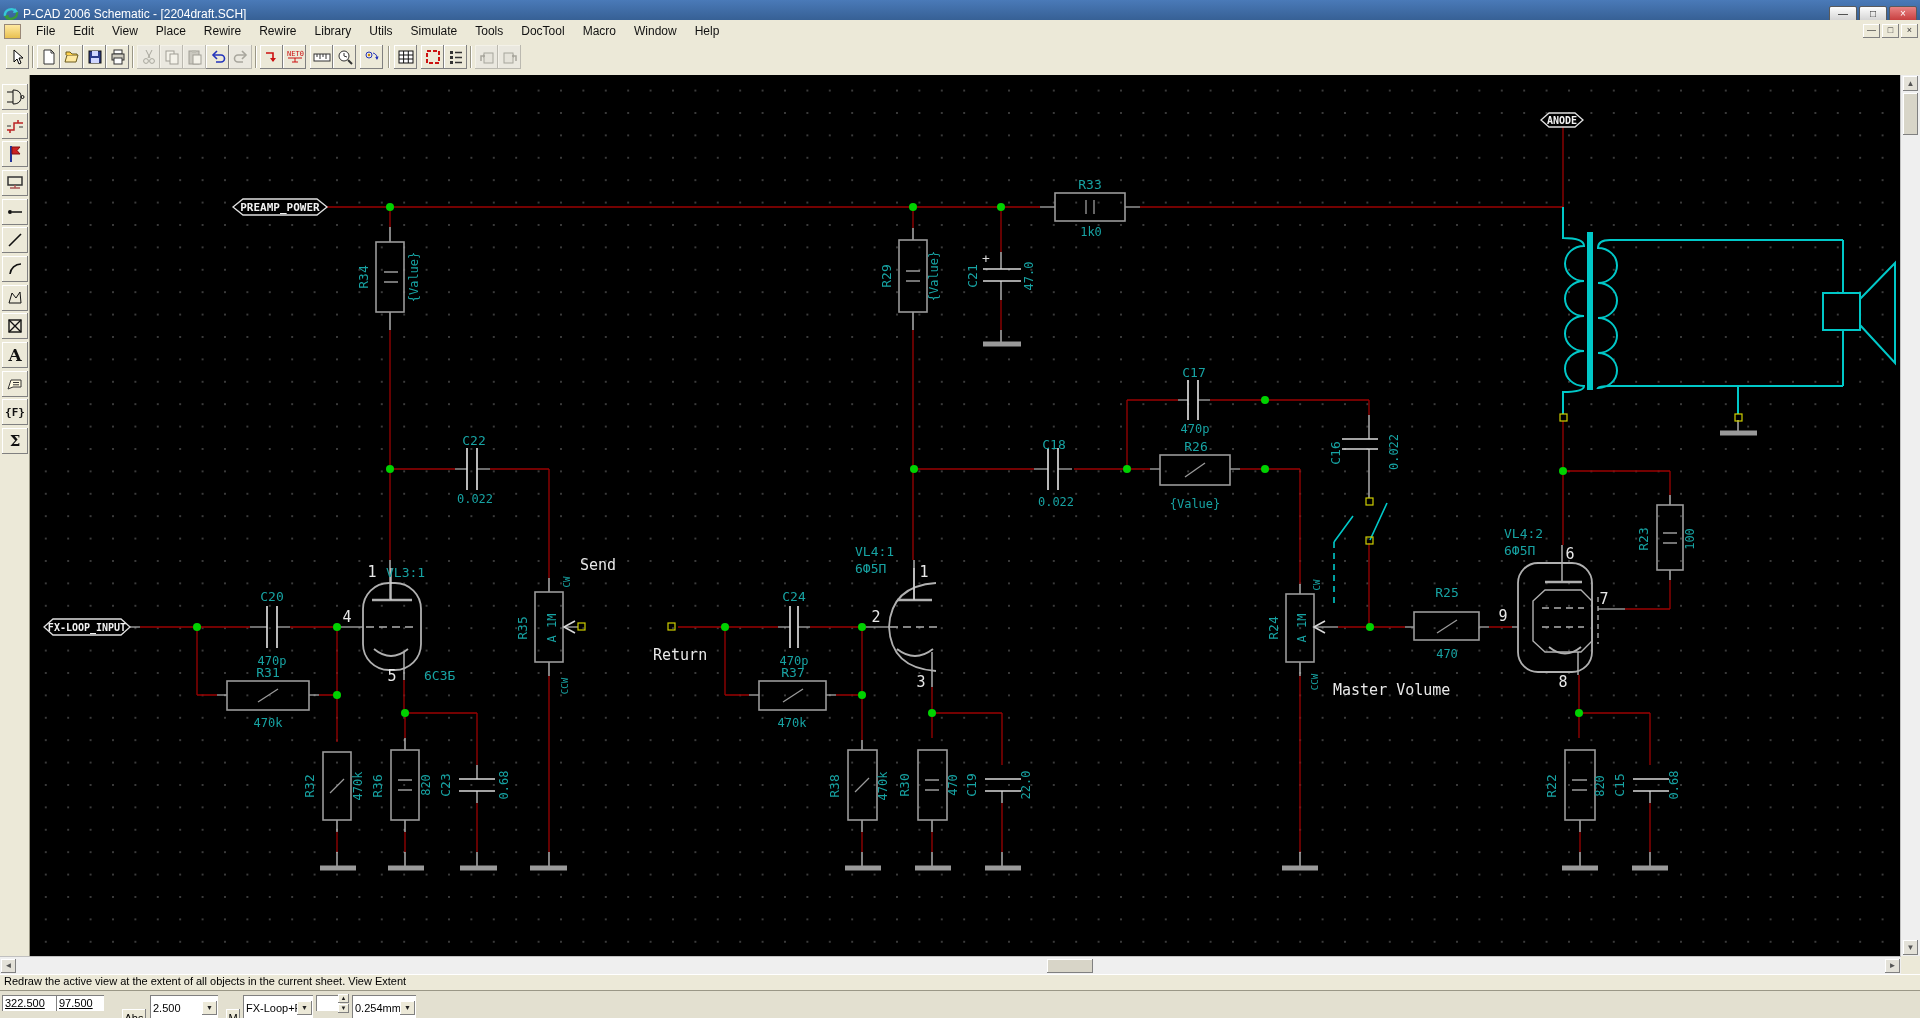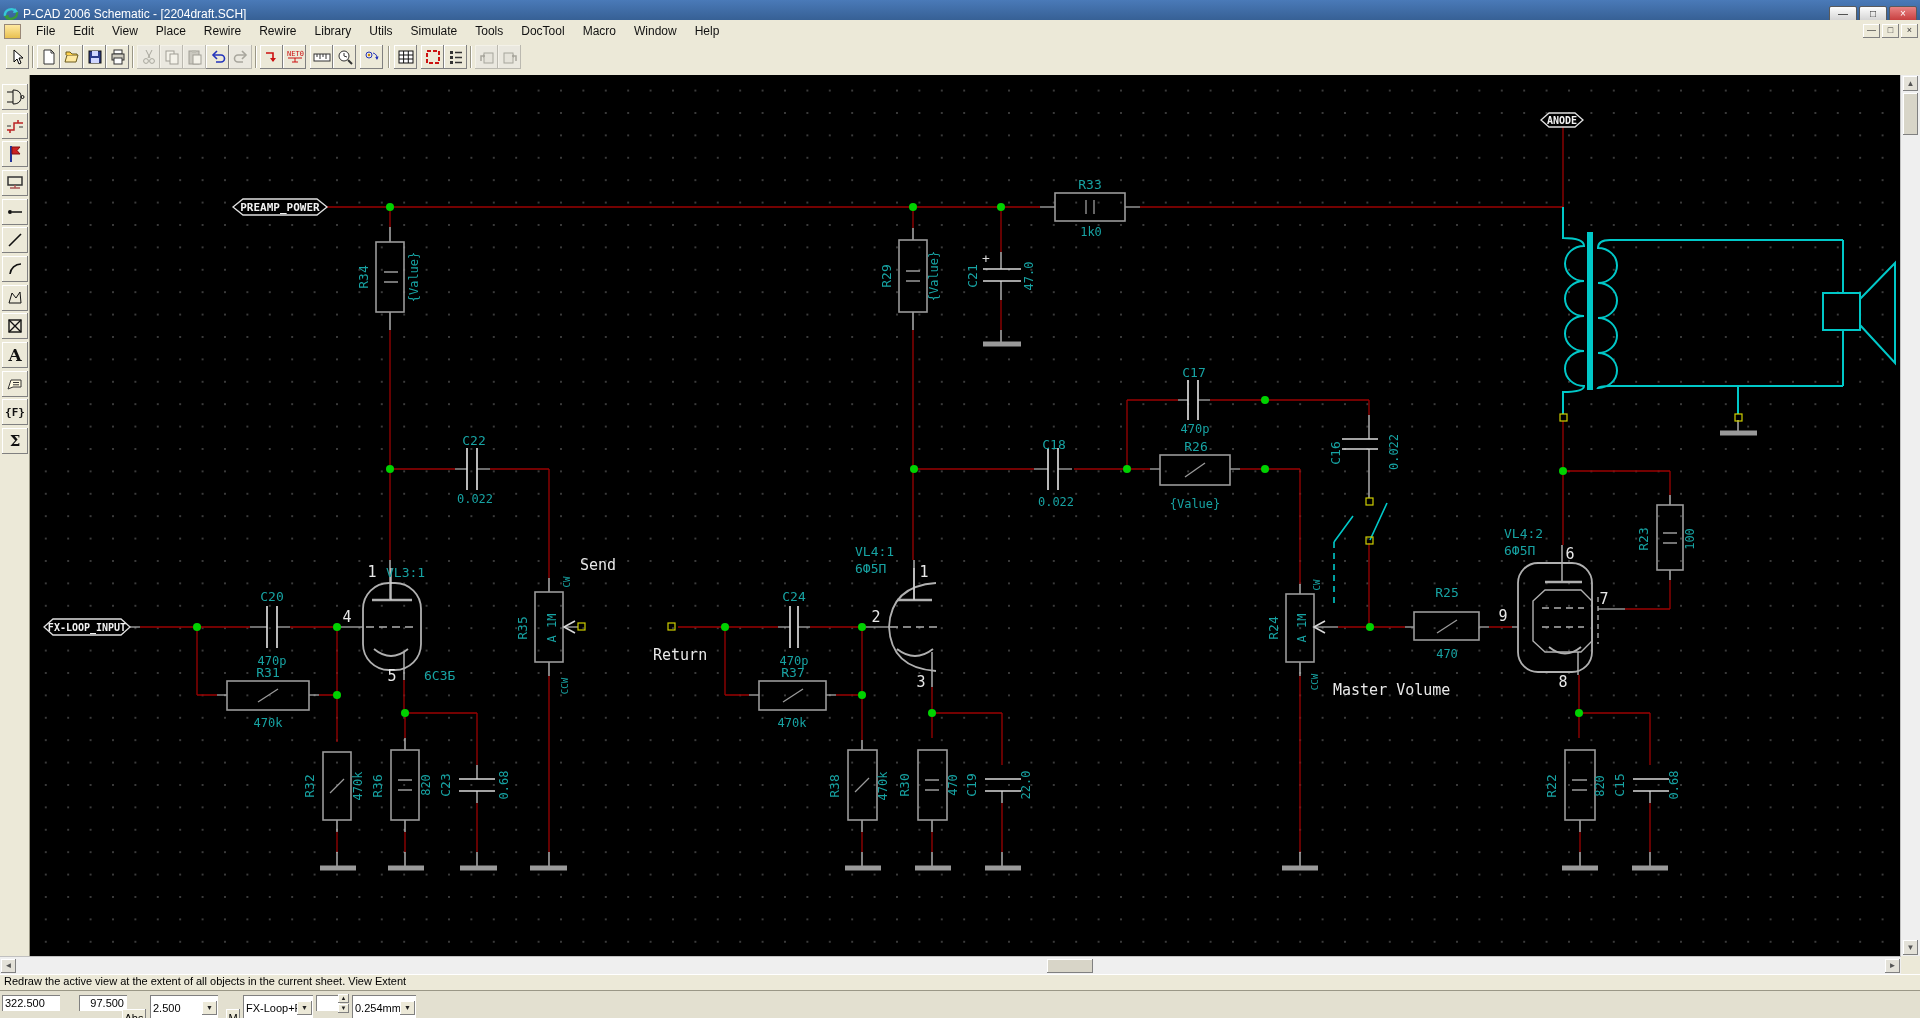--- a/index.html
+++ b/index.html
@@ -30,21 +30,21 @@
   #canvas{position:absolute;left:30px;top:75px;width:1871px;height:881px;background:#000;}
   
   #vscroll{position:absolute;right:0;top:75px;width:19px;height:881px;background:#efefef;border-left:1px solid #c0c0c0;}
   #hscroll{position:absolute;left:0;top:956px;width:1901px;height:18px;background:#efefef;border-top:1px solid #c0c0c0;}
   .sbtn{position:absolute;background:#e3e1d8;box-shadow:inset -1px -1px #808080,inset 1px 1px #fff;color:#555;font-size:8px;text-align:center;}
   .vthumb{position:absolute;left:2px;top:10px;width:15px;height:42px;background:#d8d5c8;box-shadow:inset -1px -1px #808080,inset 1px 1px #fff;}
   .hthumb{position:absolute;left:1047px;top:2px;width:46px;height:14px;background:#d8d5c8;box-shadow:inset -1px -1px #808080,inset 1px 1px #fff;}
   
   #prompt{position:absolute;left:0;top:974px;width:100%;height:16px;background:#ece9d8;font-size:11px;color:#000;padding-left:4px;line-height:15px;box-shadow:inset 0 1px #fff;}
   #controls{position:absolute;left:0;top:990px;width:100%;height:28px;background:#e3e0d0;box-shadow:inset 0 1px #9a9786;}
-  .fld{position:absolute;top:5px;height:16px;background:#fff;border:0;box-shadow:inset 1px 1px #808080,inset -1px -1px #fff;font:11px "Liberation Sans",sans-serif;padding:0 3px;color:#000;}
+  .fld{position:absolute;top:5px;height:16px;background:#fff;border:0;box-shadow:inset 1px 1px #808080,inset -1px -1px #fff;font:11px "Liberation Sans",sans-serif;padding:0 3px;color:#000;text-decoration:underline;}
   .btn2{position:absolute;top:19px;height:18px;background:#ece9d8;box-shadow:inset -1px -1px #808080,inset 1px 1px #fff;font:11px "Liberation Sans",sans-serif;text-align:center;color:#000;}
   .combo{position:absolute;top:5px;height:26px;background:#fff;box-shadow:inset 1px 1px #808080,inset -1px -1px #fff;font:11px "Liberation Sans",sans-serif;color:#000;display:flex;align-items:center;}
   .combo .cval{flex:1;padding-left:3px;white-space:nowrap;overflow:hidden;}
   .combo .carr{width:15px;height:14px;margin-right:1px;background:#ece9d8;box-shadow:inset -1px -1px #808080,inset 1px 1px #fff;font-size:7px;text-align:center;line-height:14px;color:#222;}
   .spin{position:absolute;width:11px;height:9px;background:#ece9d8;box-shadow:inset -1px -1px #808080,inset 1px 1px #fff;font-size:6px;line-height:8px;text-align:center;color:#222;}
   
   text{font-family:"DejaVu Sans Mono",monospace;}
   .lbl{fill:#17a3a3;font-size:13px;}
   .val{fill:#17a3a3;font-size:12px;}
   .pin{fill:#e8e8e8;font-size:15px;}
@@ -607,21 +607,21 @@
   <div id="hscroll">
     <div class="sbtn" style="left:1px;top:2px;width:15px;height:14px;line-height:14px">◄</div>
     <div class="hthumb"></div>
     <div class="sbtn" style="right:1px;top:2px;width:15px;height:14px;line-height:14px">►</div>
   </div>
 
   <div id="prompt">Redraw the active view at the extent of all objects in the current sheet. View Extent</div>
 
   <div id="controls">
     <input class="fld" style="left: 2px; width: 52px;" readonly="" value="322.500">
-    <input class="fld" style="left: 79px; width: 42px; text-align: right;" readonly="" value="97.500">
+    <input class="fld" style="left: 56px; width: 42px;" readonly="" value="97.500">
     <div class="btn2" style="left:122px;width:24px;line-height:18px">Abs</div>
     <div class="combo" style="left:150px;width:68px">
       <span class="cval">2.500</span>
       <span class="carr">▼</span>
     </div>
     <div class="btn2" style="left:226px;width:14px;line-height:18px">M</div>
     <div class="combo" style="left:243px;width:70px">
       <span class="cval">FX-Loop+Pow</span>
       <span class="carr">▼</span>
     </div>

